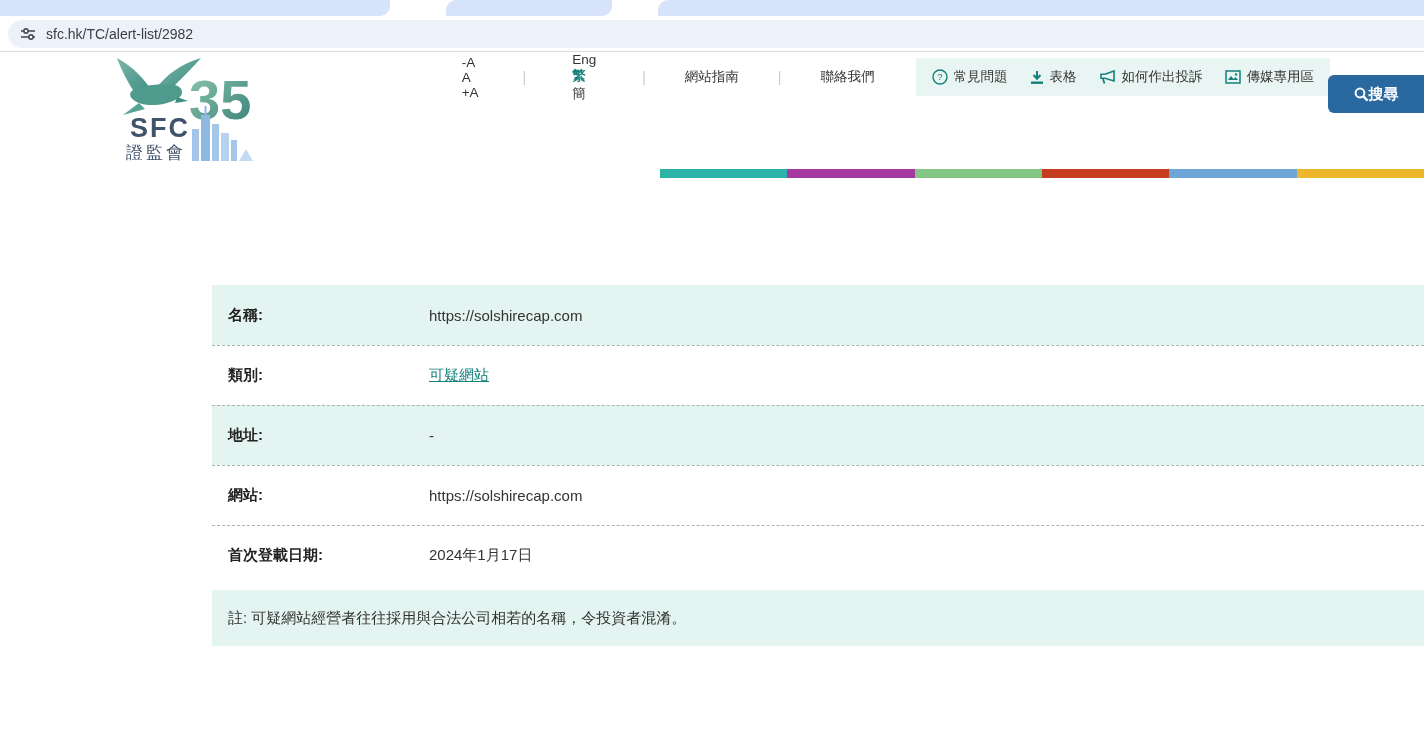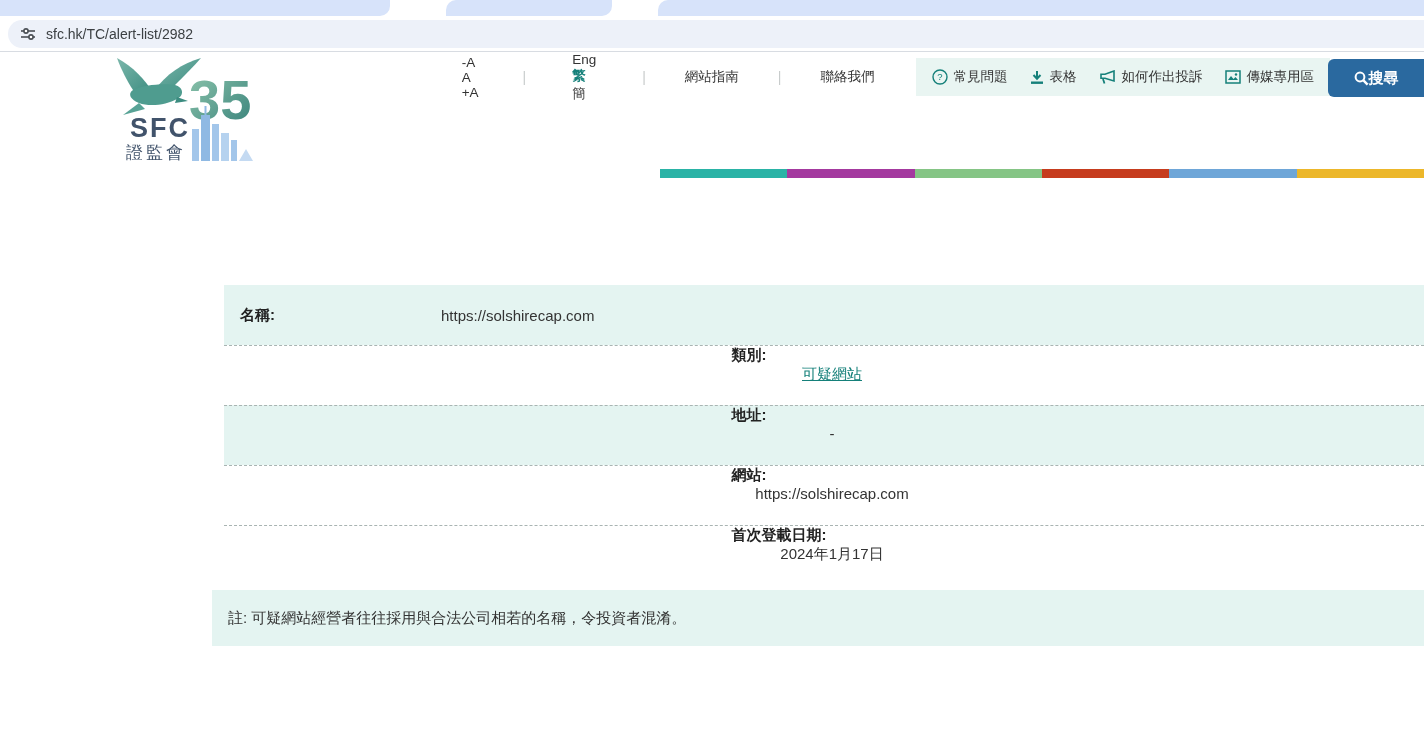--- a/index.html
+++ b/index.html
@@ -30,42 +30,42 @@
   .utilbar .sep { color:#c8cccc; margin:0 12px; font-size:14px; }
   .u-item { cursor:pointer; white-space:nowrap; }
   .fontsize span { margin:0 5px; cursor:pointer; }
   .langs span { margin:0 7px; cursor:pointer; }
   .lang-active { color:#15807a; font-weight:bold; }
   .mintgroup { background:#e9f5f2; height:38px; display:flex; align-items:center;
                padding:0 16px; margin-left:14px; }
   .mintgroup .u-item { display:flex; align-items:center; margin-right:22px; }
   .mintgroup .u-item:last-child { margin-right:0; }
   .mintgroup .ic { color:#15807a; margin-right:6px; display:flex; }
-  .searchbtn { position:absolute; top:6px; right:0; width:96px; height:38px; background:#2a699f;
+  .searchbtn { position:absolute; top:22px; right:0; width:96px; height:38px; background:#2a699f;
                color:#fff; border:none; border-radius:6px 0 0 6px; font-size:15px; font-weight:bold;
                display:flex; align-items:center; justify-content:center; gap:0; cursor:pointer;
                font-family:inherit; }
 
   
   .mainnav { position:absolute; top:75px; left:660px; right:0; height:34px; display:flex; }
   .mainnav .navitem { flex:1; display:flex; align-items:center; justify-content:center;
                       font-size:15.5px; color:#333; cursor:pointer; white-space:nowrap; }
   .navbars { position:absolute; top:116px; left:660px; right:0; height:9px; display:flex; }
   .navbars .bar { flex:1; }
 
   
   .breadcrumb { position:absolute; left:212px; top:174px; font-size:14px; }
   .breadcrumb a { color:#15807a; text-decoration:underline; cursor:pointer; }
   .breadcrumb .gt { color:#555; margin:0 10px; }
 
   
   .detail { position:absolute; left:212px; right:0; top:232px; font-size:15px; }
-  .drow { display:flex; align-items:center; height:60px; padding-left:16px;margin-left:12px; }
+  .drow { display:flex; align-items:center; height:60px; padding-left:16px; }
   .drow.mint { background:#e4f4f1; }
-  .drow + .drow { border-top:1px dashed #a9b4b2;flex-direction:column; }
+  .drow + .drow { border-top:1px dashed #a9b4b2; }
   .dlabel { width:201px; font-weight:bold; color:#222; flex:none; }
   .dvalue { color:#333; }
   .dvalue a { color:#15807a; text-decoration:underline; cursor:pointer; }
   .dnote { margin-top:5px; background:#e4f4f1; height:56px; display:flex; align-items:center;
            padding-left:16px; color:#333; }
 </style>
 </head>
 <body>
 
 <div class="tabstrip">

